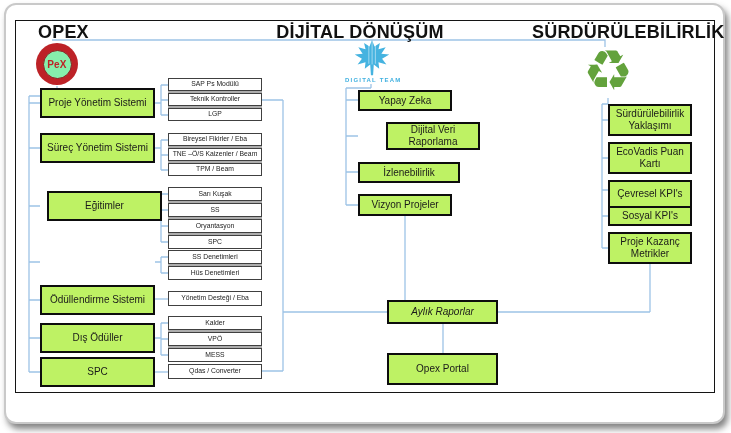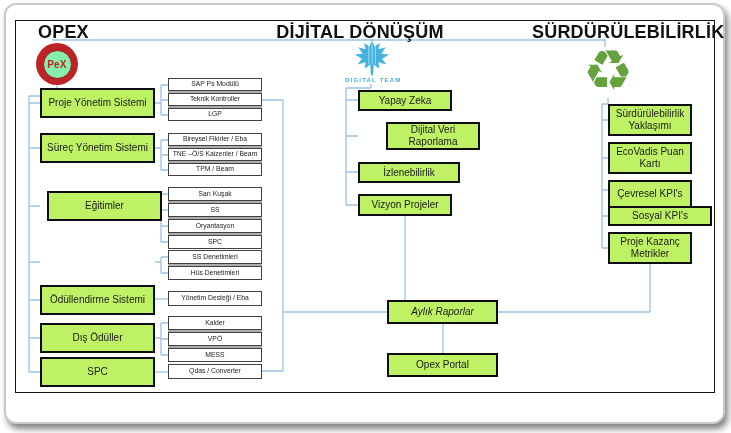--- a/index.html
+++ b/index.html
@@ -54,27 +54,27 @@
   #g7{top:364px;height:15px;}
 
   
   #b-yapay {left:358px;top:90px; width:94px;height:21px;}
   #b-dveri {left:358px;top:122px;width:94px;height:28px;margin-left:28px;}
   #b-izlen {left:358px;top:162px;width:102px;height:21px;}
   #b-vizyon{left:358px;top:194px;width:94px;height:22px;}
 
   
   #b-aylik {left:387px;top:300px;width:111px;height:24px;font-style:italic;}
-  #b-portal{left:387px;top:353px;width:111px;height:24px;}
+  #b-portal{left:387px;top:353px;width:111px;height:32px;}
 
   
   #b-s1{left:608px;top:104px;width:84px;height:32px;}
   #b-s2{left:608px;top:142px;width:84px;height:32px;}
   #b-s3{left:608px;top:180px;width:84px;height:28px;}
-  #b-s4{left:608px;top:206px;width:104px;height:20px;text-align:right;}
+  #b-s4{left:608px;top:206px;width:84px;height:20px;text-align:right;}
   #b-s5{left:608px;top:232px;width:84px;height:32px;}
 
   
   .pex{
     position:absolute;left:36px;top:43px;width:42px;height:42px;z-index:2;
     border-radius:50%;background:#bd2227;display:flex;align-items:center;justify-content:center;
   }
   .pex-inner{
     width:29px;height:29px;border-radius:50%;background:#86efac;border:1.5px solid #8c1b1e;
     display:flex;align-items:center;justify-content:center;box-sizing:border-box;

